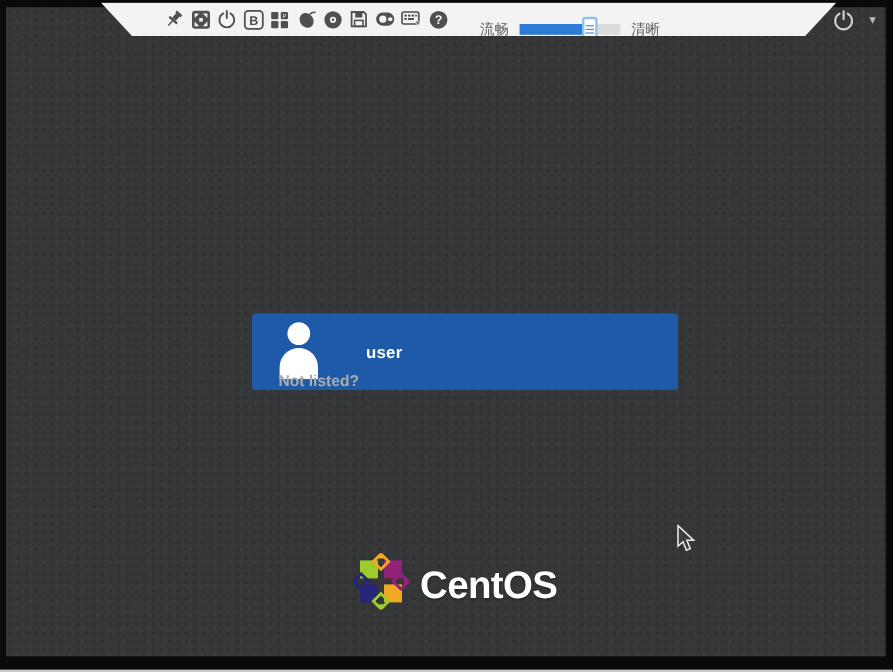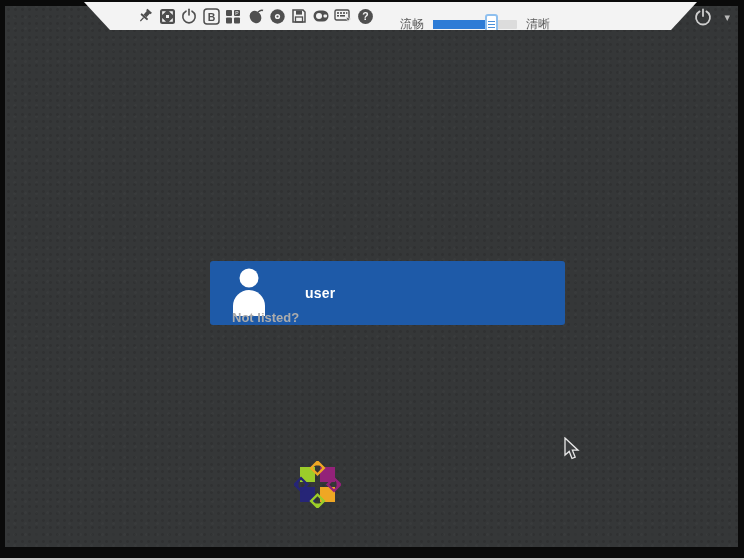--- a/index.html
+++ b/index.html
@@ -214,20 +214,21 @@
           <rect x="2.5" y="19" width="9" height="9" transform="rotate(45 7 23.5)" stroke="#262577"></rect>
         </g>
 
         <polygon points="23.5,0 27,4.5 20,4.5" fill="#efa724"></polygon>
         <polygon points="47,23.5 42.5,27 42.5,20" fill="#932279"></polygon>
         <polygon points="23.5,47 20,42.5 27,42.5" fill="#9ccd2a"></polygon>
         <polygon points="0,23.5 4.5,20 4.5,27" fill="#262577"></polygon>
         <circle cx="23.5" cy="23.5" r="2.2" fill="#353738"></circle>
       </svg>
     </span>
+    <span class="brand-text">CentOS</span>
   </div>
 
   <span class="cursor">
     <svg width="17" height="23" viewBox="0 0 17 23">
       <path d="M1,1 L1,18 L5.2,14.4 L8,21.5 L11.2,20.2 L8.4,13.2 L14,13.2 Z" fill="#3c3e40" stroke="#e8e8e8" stroke-width="1.3"></path>
     </svg>
   </span>
 
   <div class="bottom-edge"></div>
 </div>

